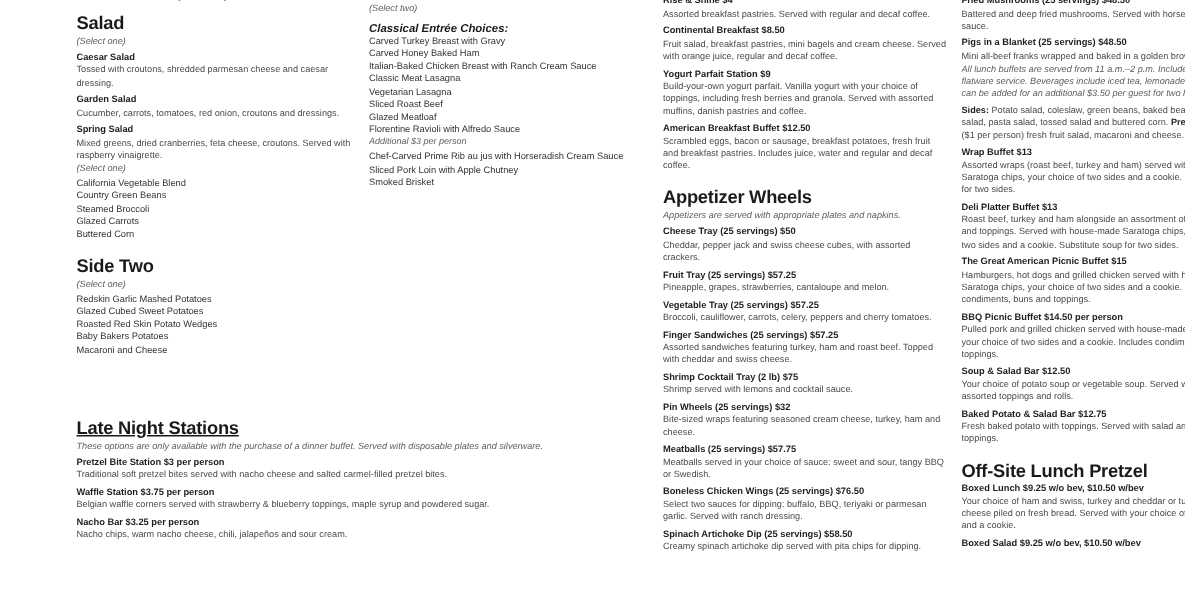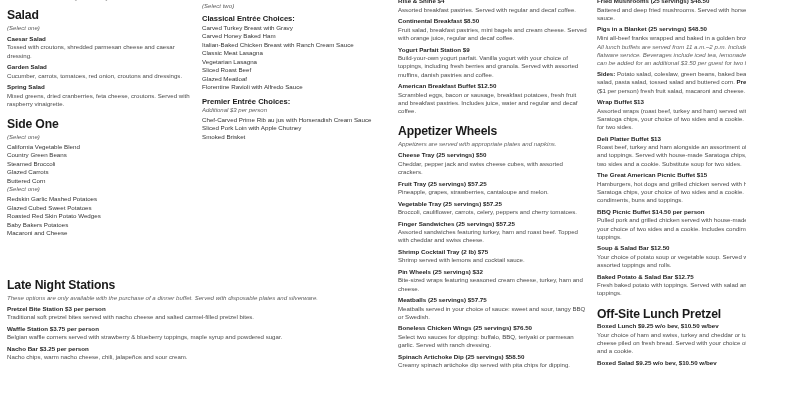--- a/index.html
+++ b/index.html
@@ -11,20 +11,21 @@
     overflow: hidden;
     background: #ffffff;
     font-family: "Liberation Sans", sans-serif;
     color: #231f20;
   }
   #page {
     position: relative;
     width: 746px;
     height: 400px;
     overflow: hidden;
+    margin-left: 44px;
   }
   .col {
     position: absolute;
     top: 0;
     width: 193px;
     overflow: hidden;
   }
   #col1 { left: 7px;   width: 190px; }
   #col2 { left: 202px; width: 190px; }
   #col3 { left: 398px; width: 190px; }
@@ -69,20 +70,21 @@
     line-height: 1.37;
     color: #333;
     margin: 0;
   }
   .sub-head {
     font-size: 7.6px;
     font-weight: bold;
     margin: 5px 0 0.5px 0;
     line-height: 1.22;
     color: #1a1a1a;
+    font-style: italic;
   }
   .sub-head.first { margin-top: 4px; }
   .italic-small {
     font-size: 6.0px;
     font-style: italic;
     color: #5e5e5e;
     line-height: 1.3;
     margin: 0 0 1.5px 0;
   }
   .wide-block {
@@ -116,28 +118,28 @@
     </div>
     <div>
       <div class="item-name">Garden Salad</div>
       <div class="item-desc">Cucumber, carrots, tomatoes, red onion, croutons and dressings.</div>
     </div>
     <div>
       <div class="item-name">Spring Salad</div>
       <div class="item-desc">Mixed greens, dried cranberries, feta cheese, croutons. Served with raspberry vinaigrette.</div>
     </div>
 
-    <h2 class="section">Side One</h2>
     <div class="note tight">(Select one)</div>
     <div class="plain">California Vegetable Blend</div>
     <div class="plain">Country Green Beans</div>
     <div class="plain">Steamed Broccoli</div>
     <div class="plain">Glazed Carrots</div>
     <div class="plain">Buttered Corn</div>
 
+    <h2 class="section">Side Two</h2>
     <div class="note tight">(Select one)</div>
     <div class="plain">Redskin Garlic Mashed Potatoes</div>
     <div class="plain">Glazed Cubed Sweet Potatoes</div>
     <div class="plain">Roasted Red Skin Potato Wedges</div>
     <div class="plain">Baby Bakers Potatoes</div>
     <div class="plain">Macaroni and Cheese</div>
   </div>
 
   <div class="col shifted" id="col2">
     <div class="lead-clip">&nbsp;</div>
@@ -147,29 +149,28 @@
     <div class="sub-head first">Classical Entrée Choices:</div>
     <div class="plain">Carved Turkey Breast with Gravy</div>
     <div class="plain">Carved Honey Baked Ham</div>
     <div class="plain">Italian-Baked Chicken Breast with Ranch Cream Sauce</div>
     <div class="plain">Classic Meat Lasagna</div>
     <div class="plain">Vegetarian Lasagna</div>
     <div class="plain">Sliced Roast Beef</div>
     <div class="plain">Glazed Meatloaf</div>
     <div class="plain">Florentine Ravioli with Alfredo Sauce</div>
 
-    <div class="sub-head">Premier Entrée Choices:</div>
     <div class="italic-small">Additional $3 per person</div>
     <div class="plain">Chef-Carved Prime Rib au jus with Horseradish Cream Sauce</div>
     <div class="plain">Sliced Pork Loin with Apple Chutney</div>
     <div class="plain">Smoked Brisket</div>
   </div>
 
   <div class="wide-block" style="top:278px;">
-    <h2 class="section first" style="margin-top:0;">Late Night Stations</h2>
+    <h2 class="section first" style="margin-top:0;text-decoration:underline;">Late Night Stations</h2>
     <div class="note">These options are only available with the purchase of a dinner buffet. Served with disposable plates and silverware.</div>
 
     <div>
       <div class="item-name">Pretzel Bite Station $3 per person</div>
       <div class="item-desc">Traditional soft pretzel bites served with nacho cheese and salted carmel-filled pretzel bites.</div>
     </div>
     <div>
       <div class="item-name">Waffle Station $3.75 per person</div>
       <div class="item-desc">Belgian waffle corners served with strawberry &amp; blueberry toppings, maple syrup and powdered sugar.</div>
     </div>

